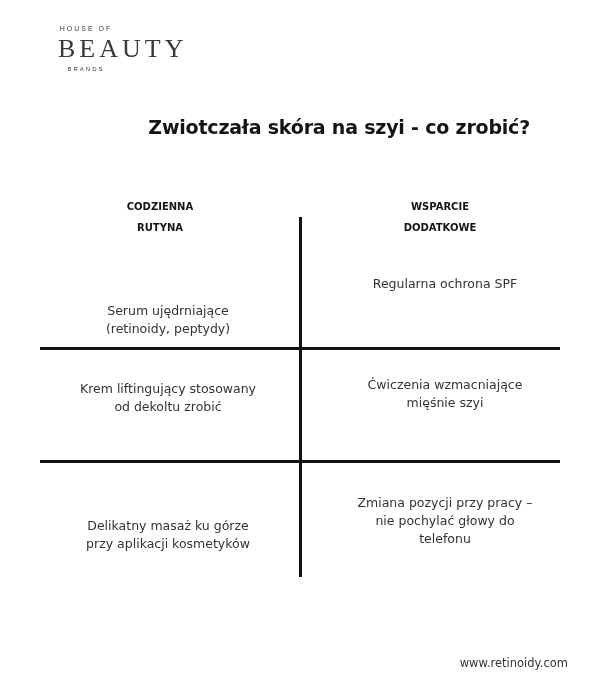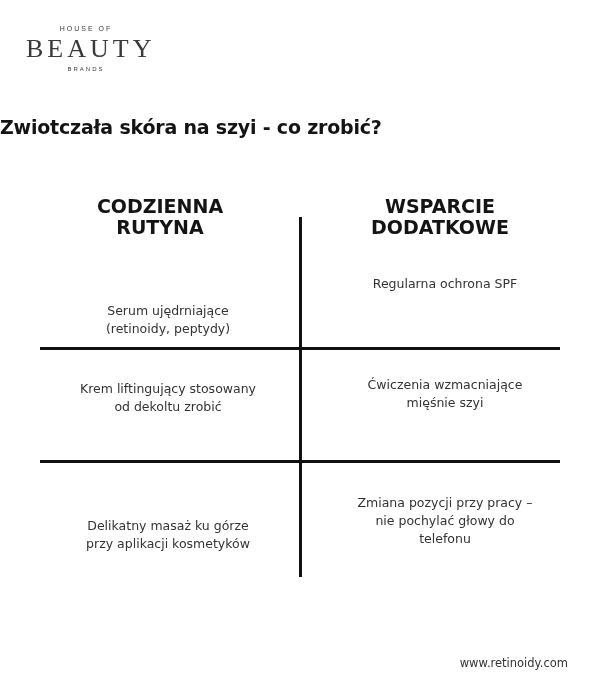--- a/index.html
+++ b/index.html
@@ -2,24 +2,24 @@
 <html><head>
   <meta charset="utf-8">
   <style>
     html, body { margin: 0; padding: 0; }
     body {
       width: 600px; height: 696px; background: #ffffff; position: relative; overflow: hidden;
       font-family: "Liberation Sans", "DejaVu Sans", sans-serif; color: #1a1a1a;
     }
     .logo { position: absolute; left: 26px; top: 24px; width: 120px; text-align: center; color: #3a3a3a; }
     .logo .top { font-size: 7px; letter-spacing: 2px; line-height: 9px; font-family: "Liberation Sans", sans-serif; }
-    .logo .main { font-family: "Liberation Serif", "DejaVu Serif", serif; font-size: 26px; letter-spacing: 4px; line-height: 28px; font-weight: normal; margin-top: 2px; }
+    .logo .main { font-family: "Liberation Serif", "DejaVu Serif", serif; font-size: 26px; letter-spacing: 4px; line-height: 28px; font-weight: normal; margin-top: 2px; margin-left: 32px; }
     .logo .bottom { font-size: 6px; letter-spacing: 2px; line-height: 8px; margin-top: 2px; }
-    .title { position: absolute; left: 0; width: 530px; top: 116px; text-align: left; font-size: 19px; font-weight: bold; color: #141414; font-family: "DejaVu Sans", sans-serif; letter-spacing: -0.2px; }
-    .col-head { position: absolute; width: 260px; text-align: center; font-size: 19px; font-weight: bold; line-height: 21px; color: #141414; font-family: "DejaVu Sans", sans-serif; }
+    .title { position: absolute; left: 0; width: 530px; top: 116px; text-align: right; font-size: 19px; font-weight: bold; color: #141414; font-family: "DejaVu Sans", sans-serif; letter-spacing: -0.2px; }
+    .col-head { position: absolute; width: 260px; text-align: center; font-size: 10px; font-weight: bold; line-height: 21px; color: #141414; font-family: "DejaVu Sans", sans-serif; }
     .cell { position: absolute; width: 260px; text-align: center; font-size: 12.5px; line-height: 18px; color: #333; font-family: "DejaVu Sans", sans-serif; white-space: pre-line; }
     .vline { position: absolute; left: 299px; top: 217px; width: 3px; height: 360px; background: #111; }
     .hline { position: absolute; left: 40px; width: 520px; height: 3px; background: #111; }
     .footer { position: absolute; right: 32px; top: 656px; font-size: 11.5px; color: #333; font-family: "DejaVu Sans", sans-serif; }
   </style>
 </head>
 <body>
 
 <div class="logo">
   <div class="top">HOUSE OF</div>

